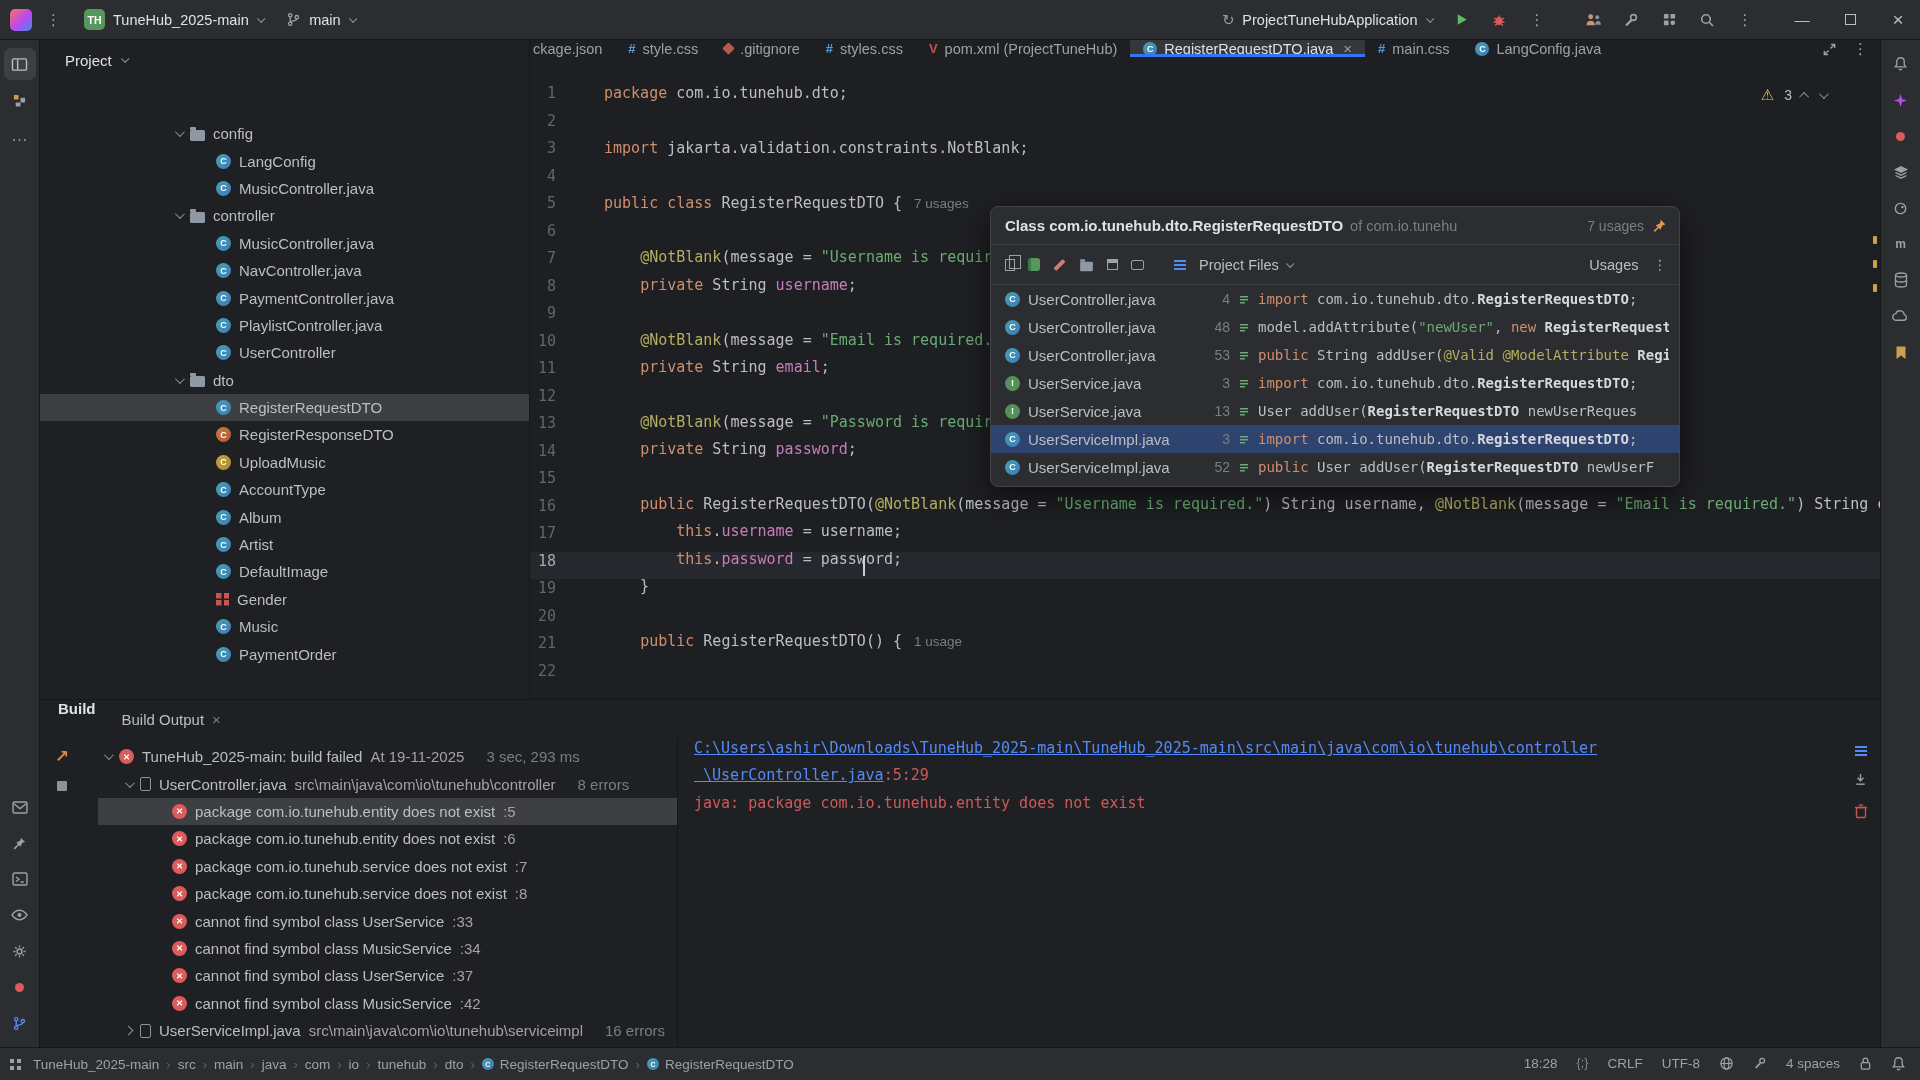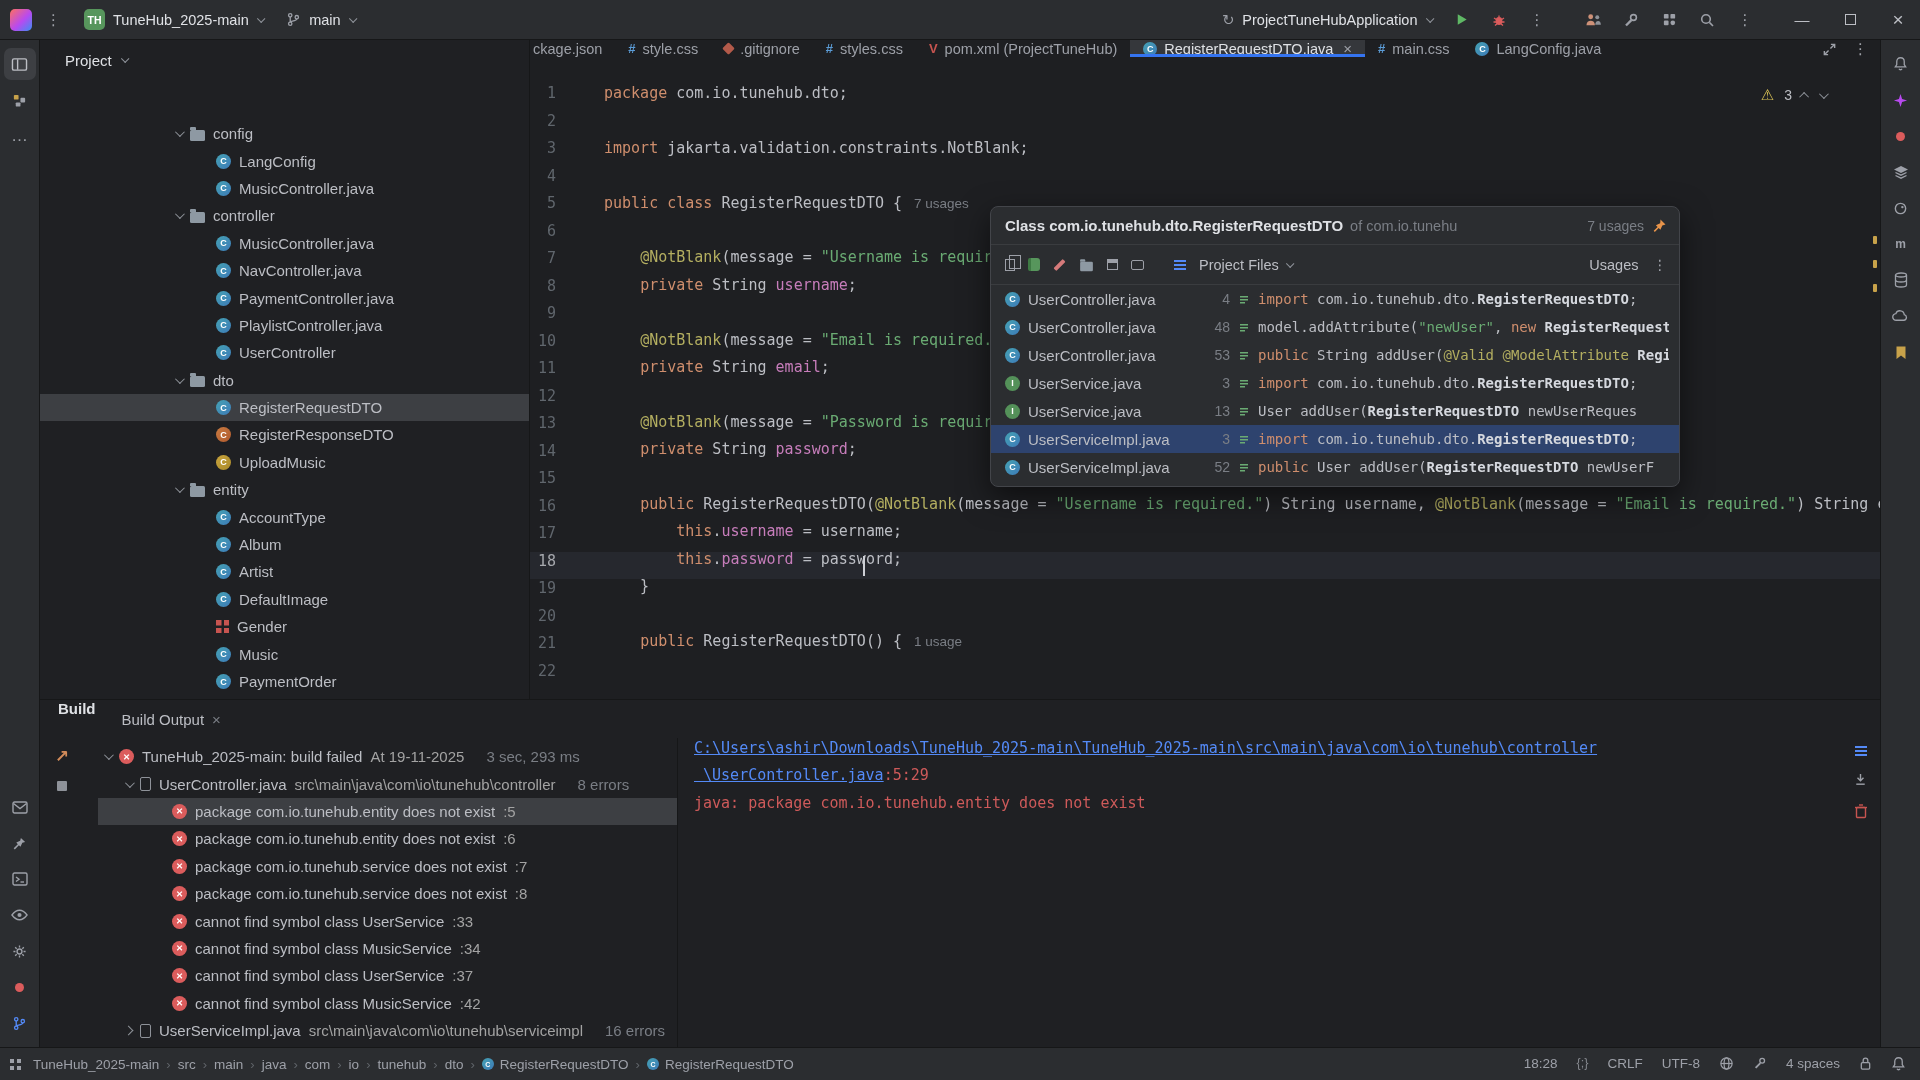--- a/index.html
+++ b/index.html
@@ -401,25 +401,20 @@
           <span class="ic ic-class">C</span>
           <span>RegisterRequestDTO</span>
         </div>
         <div class="trow" style="padding-left: 176px;">
           <span class="ic ic-class_o">C</span>
           <span>RegisterResponseDTO</span>
         </div>
         <div class="trow" style="padding-left: 176px;">
           <span class="ic ic-class_y">C</span>
           <span>UploadMusic</span>
-        </div>
-        <div class="trow" style="padding-left: 135px;">
-          <span class="chev down"></span>
-          <span class="ic ic-folder"></span>
-          <span>entity</span>
         </div>
         <div class="trow" style="padding-left: 176px;">
           <span class="ic ic-class">C</span>
           <span>AccountType</span>
         </div>
         <div class="trow" style="padding-left: 176px;">
           <span class="ic ic-class">C</span>
           <span>Album</span>
         </div>
         <div class="trow" style="padding-left: 176px;">

